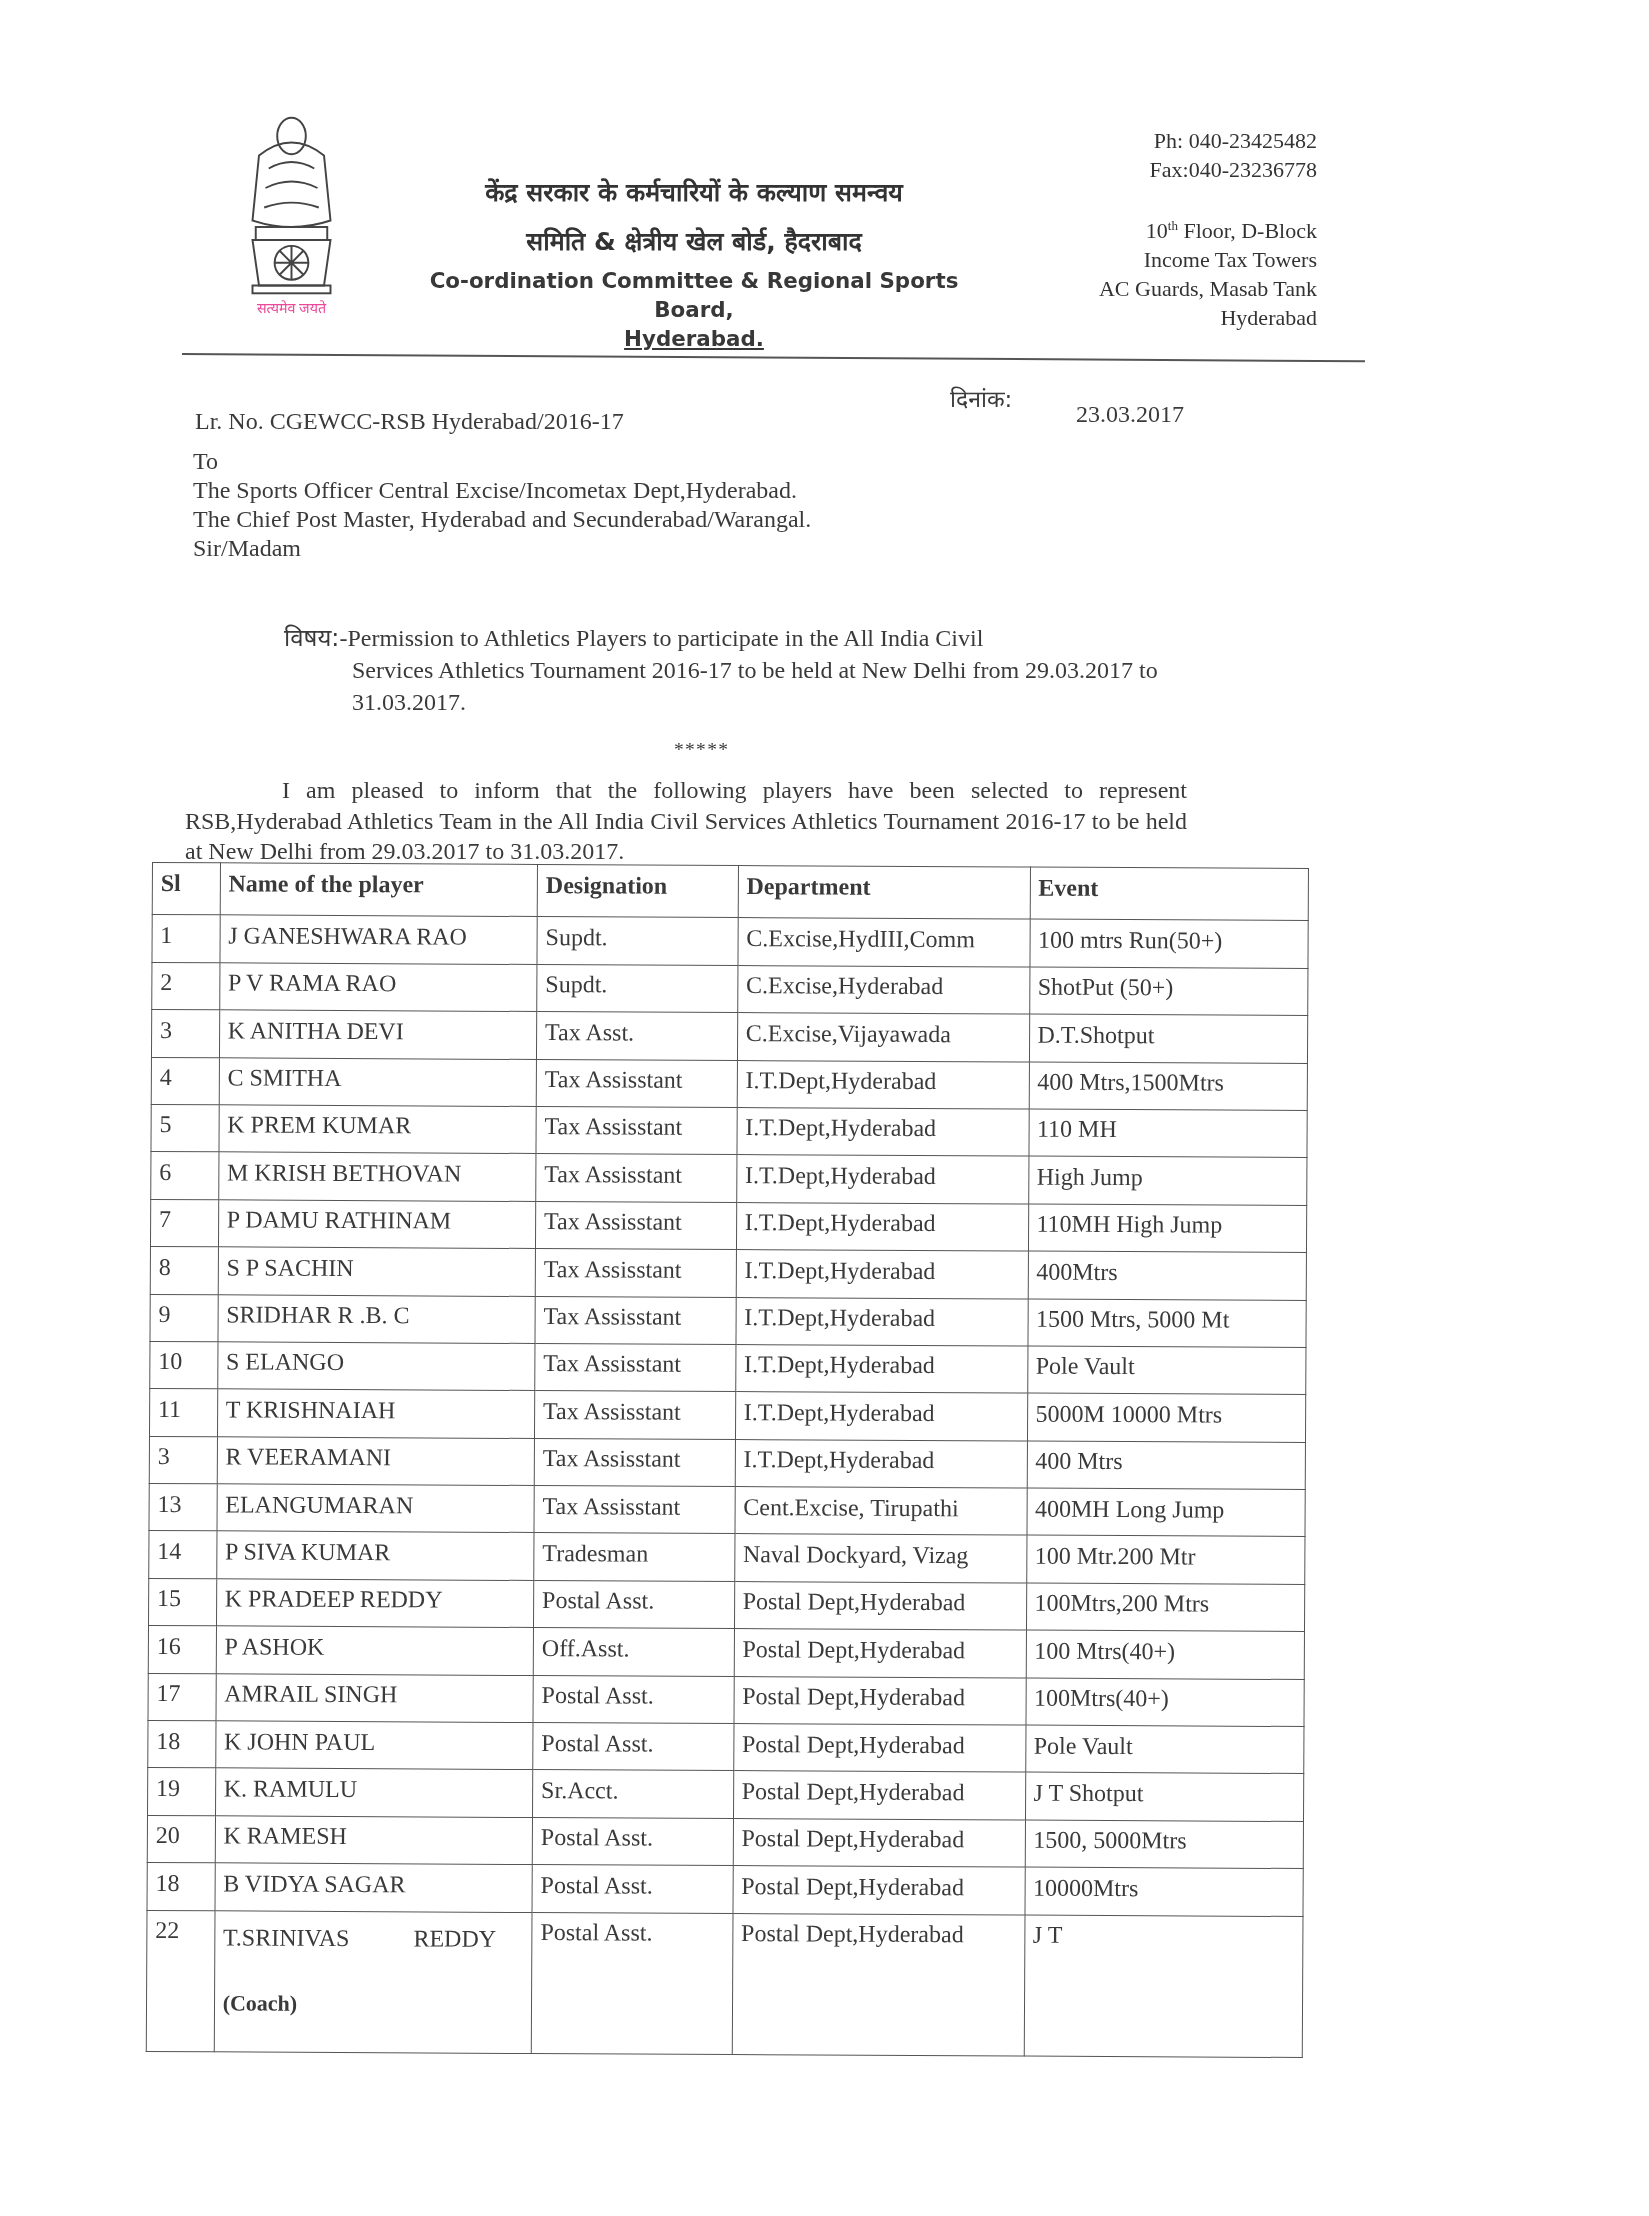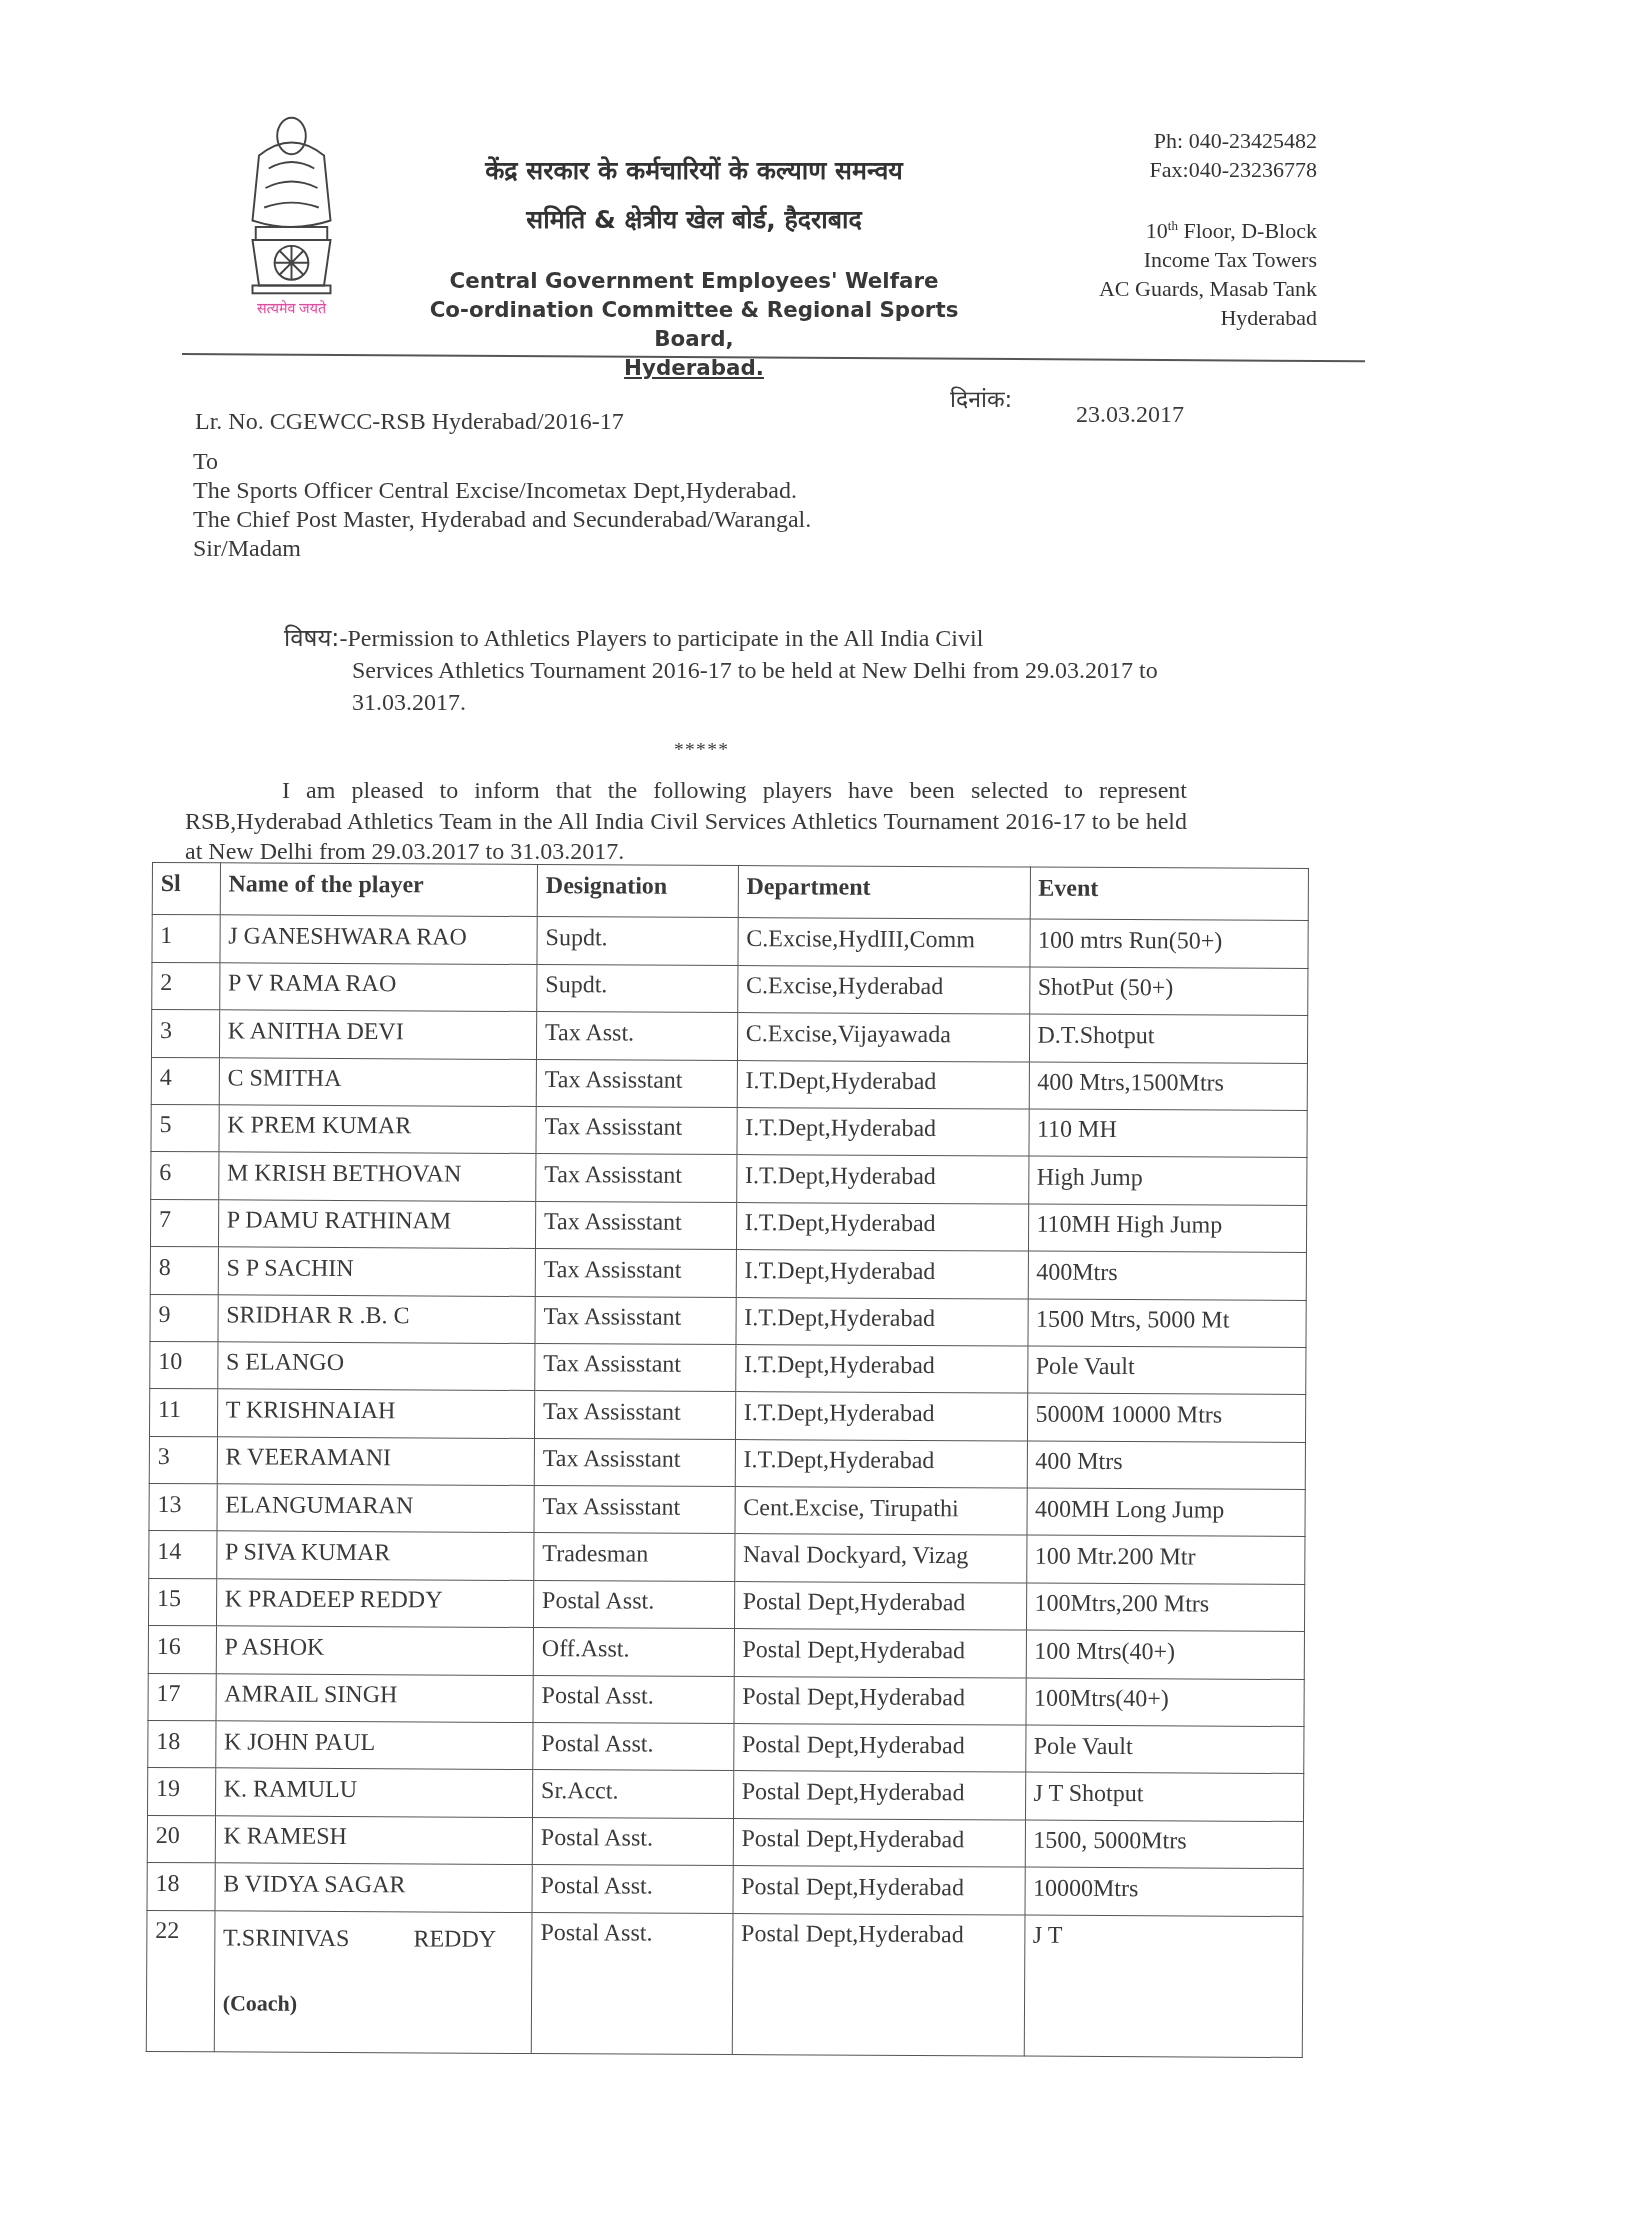--- a/index.html
+++ b/index.html
@@ -2,21 +2,21 @@
 <html style="font-size:10.4px"><head>
 <meta charset="utf-8">
 <style>
   html, body { margin: 0; padding: 0; background: #ffffff; }
   body { width: 1650px; height: 2216px; position: relative; overflow: hidden;
          font-family: "Liberation Serif", "DejaVu Serif", serif; color: #3a3a3a; }
   .abs { position: absolute; }
   .emblem { left: 233px; top: 110px; width: 117px; height: 195px; }
   .motto { left: 233px; top: 298px; width: 117px; text-align: center; font-size: 14.3px; color: #ec4899; }
   .hindi { left: 415px; width: 558px; text-align: center; font-family: "DejaVu Sans", sans-serif;
-           font-weight: bold; font-size: 25px; color: #333; }
+           font-weight: bold; font-size: 25px; color: #333; margin-top: 22px; }
   .h1 { top: 152px; }
   .h2 { top: 201px; }
   .eng-head { left: 402px; top: 266px; width: 584px; text-align: center;
               font-family: "DejaVu Sans", sans-serif; font-weight: bold; font-size: 21.4px; line-height: 29px; color: #383838; }
   .contact { left: 1012px; top: 126px; width: 305px; text-align: right; font-size: 22px; line-height: 29px; color: #333; }
   .contact sup { font-size: 13px; }
   .rule { left: 182px; top: 353px; width: 1183px; height: 1.9px; background: #555; transform: rotate(0.35deg); transform-origin: left; }
   .body-text { font-size: 24px; color: #3a3a3a; }
   .lr { left: 195px; top: 392px; margin-top: 16px; }
   .date-label { left: 950px; top: 382px; font-family: "DejaVu Sans", sans-serif; font-size: 23px; }
@@ -55,21 +55,20 @@
       <rect x="30" y="270" width="120" height="12"></rect>
     </g>
   </svg>
 </div>
 <div class="abs motto">सत्यमेव जयते</div>
 
 <div class="abs hindi h1">केंद्र सरकार के कर्मचारियों के कल्याण समन्वय</div>
 <div class="abs hindi h2">समिति &amp; क्षेत्रीय खेल बोर्ड, हैदराबाद</div>
 
 <div class="abs eng-head">
-  <div>Central Government Employees' Welfare</div>
   <div>Co-ordination Committee &amp; Regional Sports Board,</div>
   <div style="text-decoration: underline;">Hyderabad.</div>
 </div>
 
 <div class="abs contact">
   <div>Ph: 040-23425482</div>
   <div>Fax:040-23236778</div>
   <div style="height:27px"></div>
   <div><span>10</span><sup>th</sup><span> Floor, D-Block</span></div>
   <div>Income Tax Towers</div>

